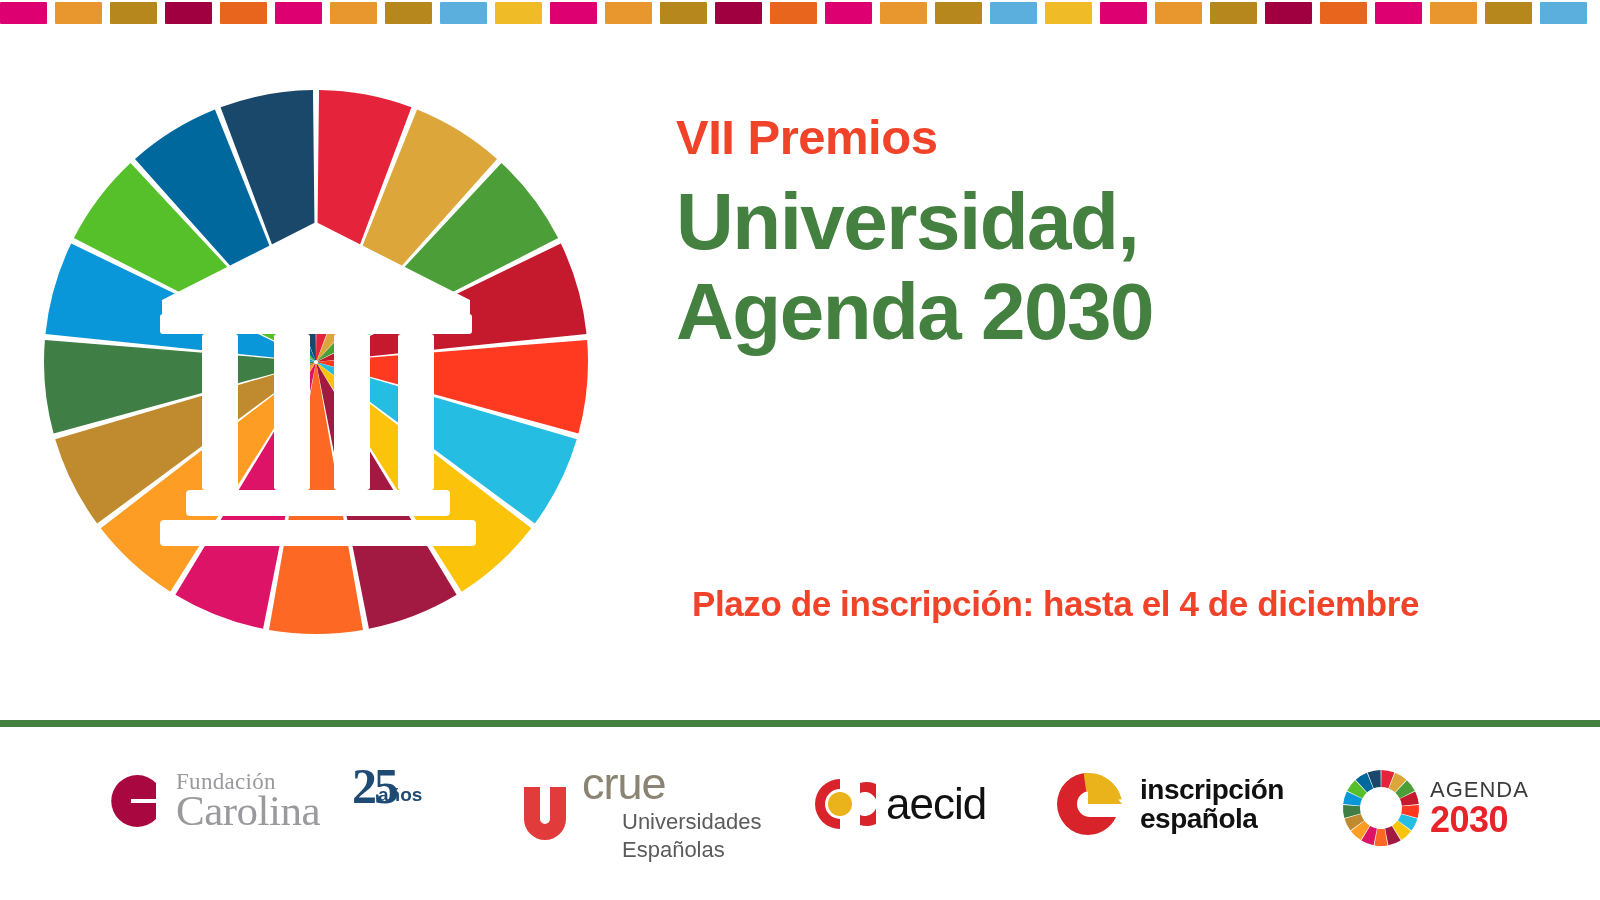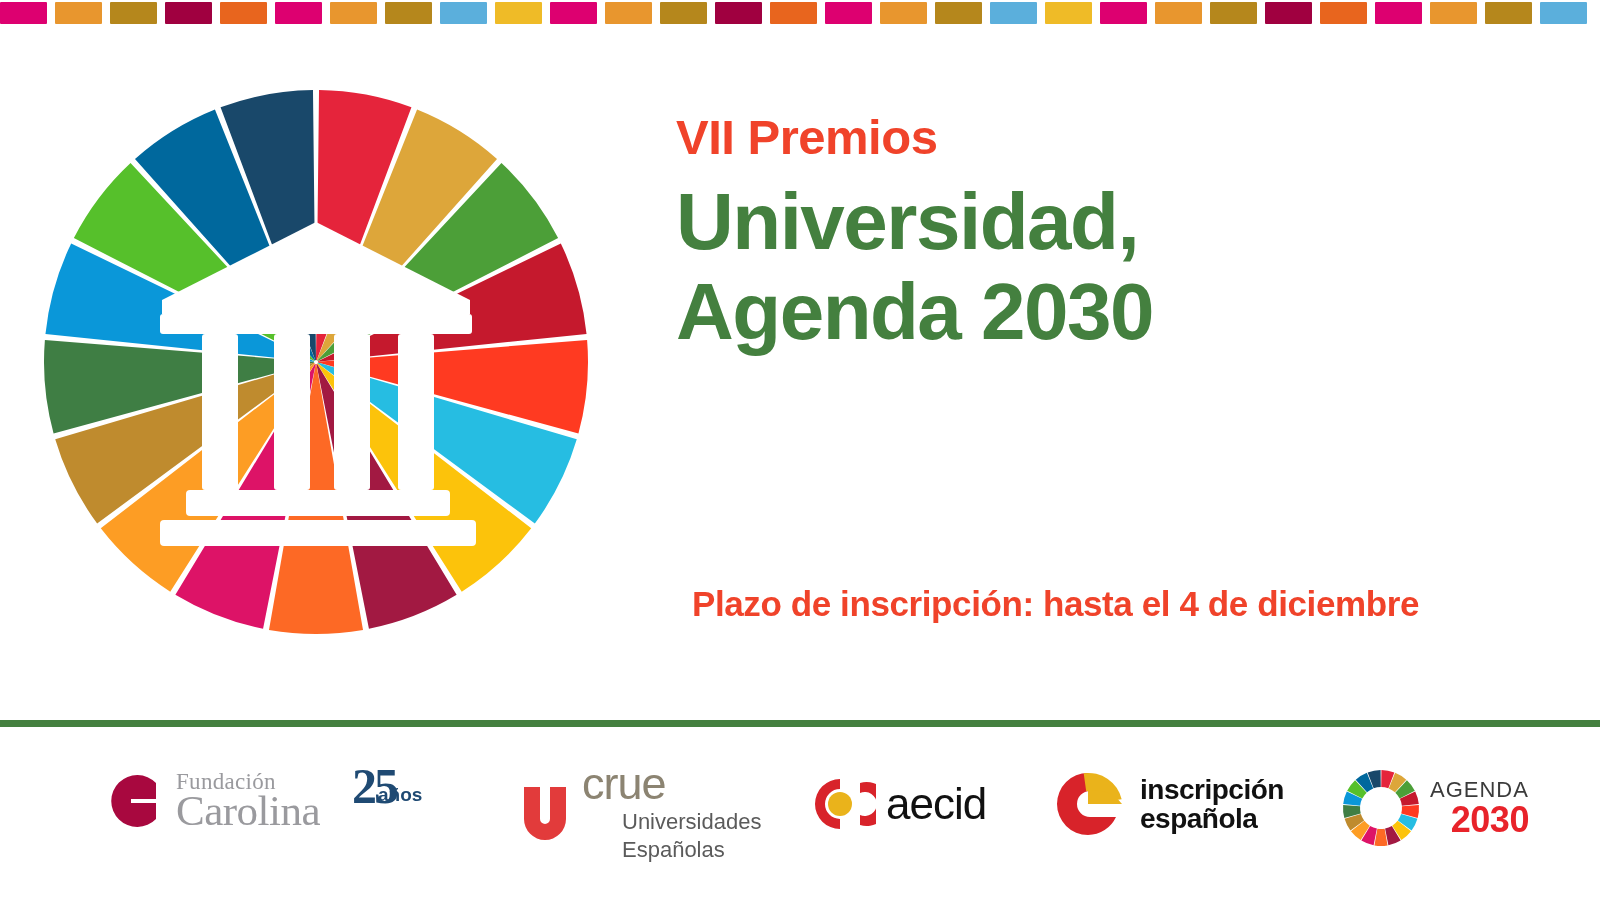--- a/index.html
+++ b/index.html
@@ -68,21 +68,21 @@
 
   
   .coop{left:1050px;top:26px;}
   .coop-mark{width:76px;height:66px;margin-right:14px;}
   .coop-txt{line-height:1.04;}
   .coop-l{font-size:28px;font-weight:bold;color:#111;letter-spacing:-.5px;}
 
   
   .ag{left:1342px;top:24px;}
   .ag-wheel{width:78px;height:78px;margin-right:10px;}
-  .ag-txt{line-height:1;text-align:right;}
+  .ag-txt{line-height:1;}
   .ag-t1{font-size:22px;color:#3b3b3b;letter-spacing:1px;}
   .ag-t2{font-size:36px;font-weight:bold;color:#E8232A;letter-spacing:-.5px;margin-top:1px;}
 </style>
 </head>
 <body>
 
 <div class="poster">
 
   <div class="topbar" id="topbar">
       <div class="tile" style="background: rgb(221, 0, 112);"></div>

